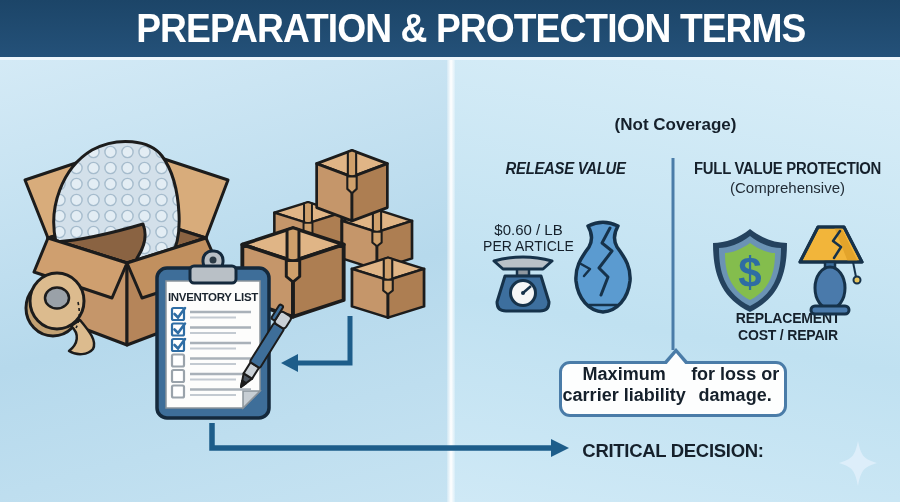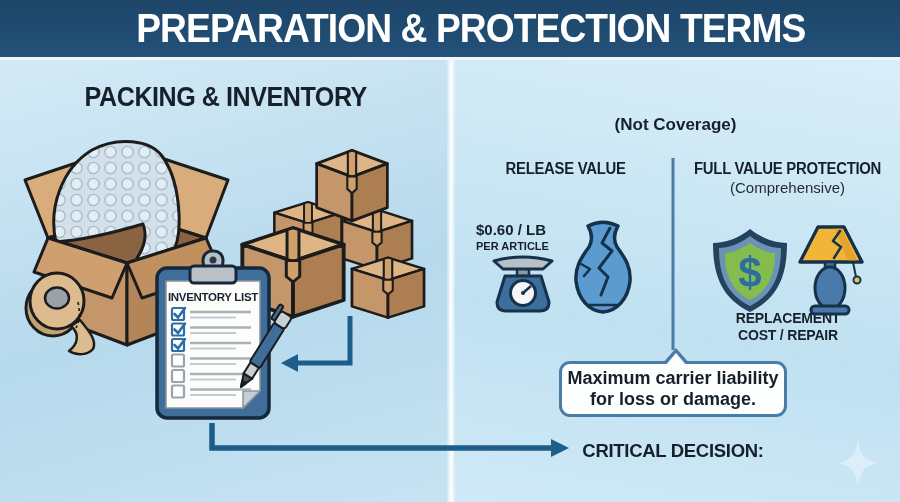--- a/index.html
+++ b/index.html
@@ -21,29 +21,29 @@
       background:linear-gradient(90deg,rgba(255,255,255,.2),#ffffff,rgba(255,255,255,.2));}
   
   .h-left{position:absolute;left:0;top:82px;width:451px;text-align:center;}
   .h-left .cond{font-weight:700;font-size:27px;letter-spacing:-.5px;}
   .h-right{position:absolute;left:451px;top:84px;width:449px;text-align:center;}
   .h-right .cond{font-weight:700;font-size:28px;letter-spacing:-.5px;}
   .h-right-sub{position:absolute;left:451px;top:115px;width:449px;text-align:center;
       font-weight:700;font-size:17px;}
   .col-title{position:absolute;text-align:center;font-weight:700;font-size:16px;letter-spacing:-.3px;}
   .col-sub{position:absolute;text-align:center;font-weight:400;font-size:15px;color:#222c36;}
-  .rate{position:absolute;left:476px;top:222px;width:105px;
-      font-weight:700;font-size:15px;line-height:16px;}
-  .rate .l2{font-size:11px;}
+  .rate{position:absolute;left:476px;top:222px;width:105px;text-align:center;
+      font-weight:400;font-size:15px;line-height:16px;}
+  .rate .l2{font-size:14px;}
   .benefit{position:absolute;left:698px;top:310px;width:180px;text-align:center;
       font-weight:700;font-size:14px;line-height:17px;letter-spacing:-.2px;}
   
   .callout{position:absolute;left:559px;top:361px;width:222px;height:50px;
       background:#fdfefe;border:3px solid #4a7ca8;border-radius:11px;
-      display:flex;flex-direction:column;justify-content:center;text-align:center;
+      display:flex;flex-direction:row;justify-content:center;text-align:center;
       font-weight:700;font-size:18px;line-height:21px;}
   .callout .ptr-border{position:absolute;left:100px;top:-16px;width:0;height:0;
       border-left:14px solid transparent;border-right:14px solid transparent;
       border-bottom:16px solid #4a7ca8;}
   .callout .ptr-fill{position:absolute;left:103px;top:-11px;width:0;height:0;
       border-left:11px solid transparent;border-right:11px solid transparent;
       border-bottom:13px solid #fdfefe;}
   .decision{position:absolute;left:557px;top:432px;width:232px;text-align:center;
       font-weight:700;font-size:18.5px;line-height:21.5px;letter-spacing:-.3px;margin-top:8px;}
   svg.illu{position:absolute;left:0;top:0;}
@@ -54,26 +54,23 @@
 <div class="stage">
 
   <div class="banner">
     <span class="cond">PREPARATION &amp; PROTECTION TERMS</span>
   </div>
 
   <div class="panel-left"></div>
   <div class="panel-right"></div>
   <div class="divider-v"></div>
 
-  <div class="h-left">
-    <span class="cond">PACKING &amp; INVENTORY</span>
-  </div>
   <div class="h-right-sub">(Not Coverage)</div>
 
-  <div class="col-title" style="left:460px;top:160px;width:212px;">
+  <div class="col-title" style="left:460px;top:160px;width:212px;font-style:italic;">
     <span class="cond">RELEASE VALUE</span>
   </div>
 
   <div class="col-title" style="left:680px;top:160px;width:215px;">
     <span class="cond">FULL VALUE PROTECTION</span>
   </div>
   <div class="col-sub" style="left:680px;top:179px;width:215px;">(Comprehensive)</div>
 
   <div class="rate">
     <div>$0.60 / LB</div>

